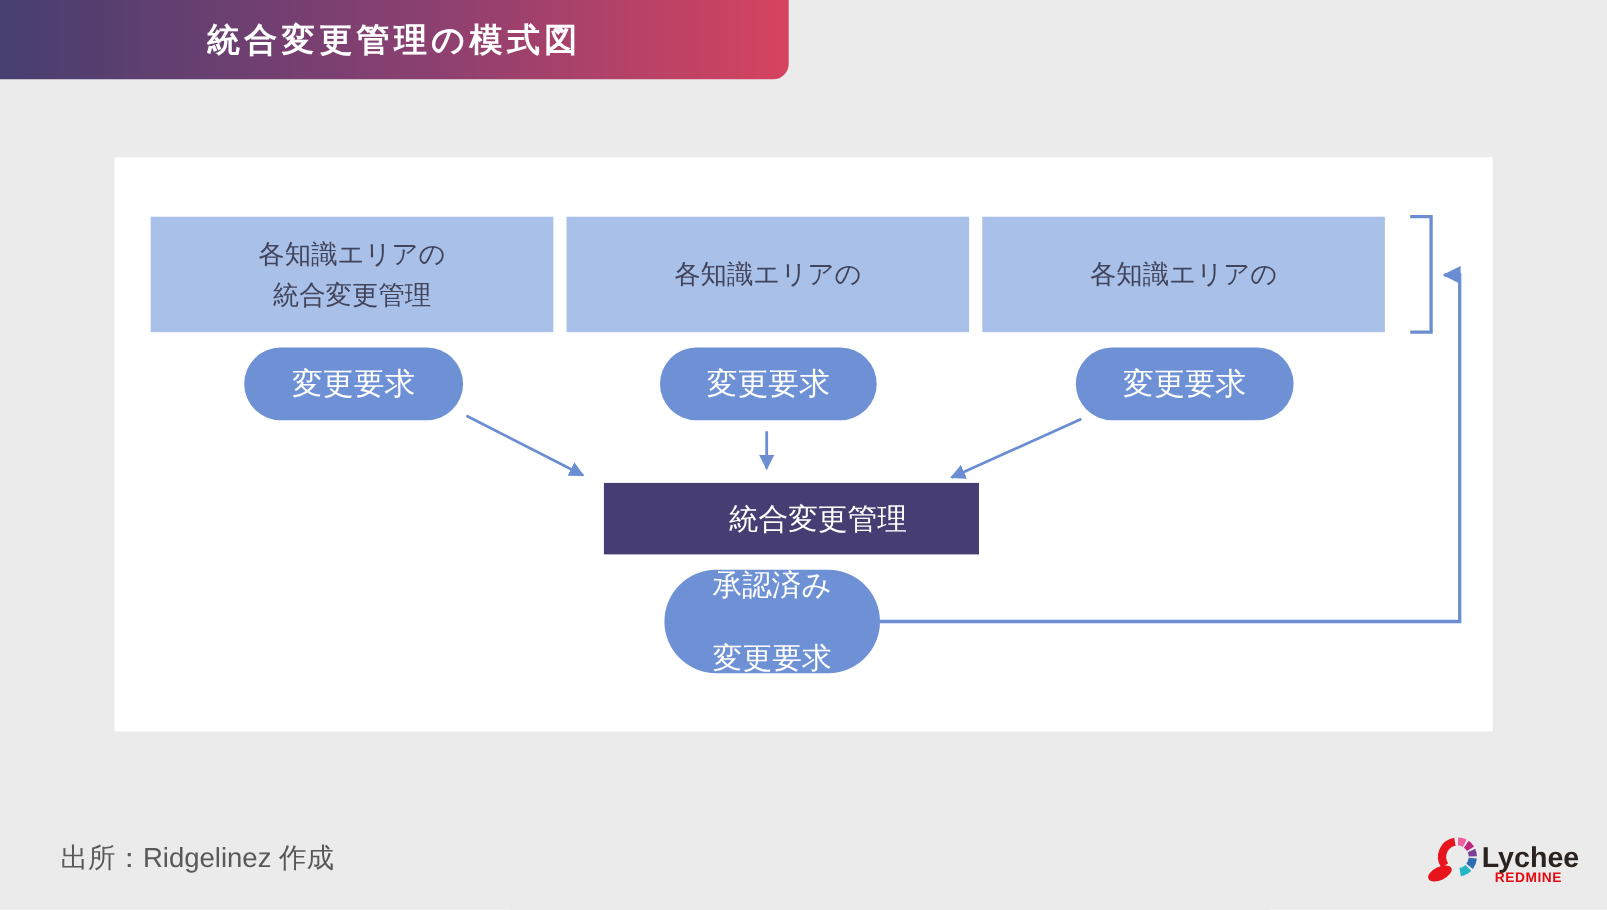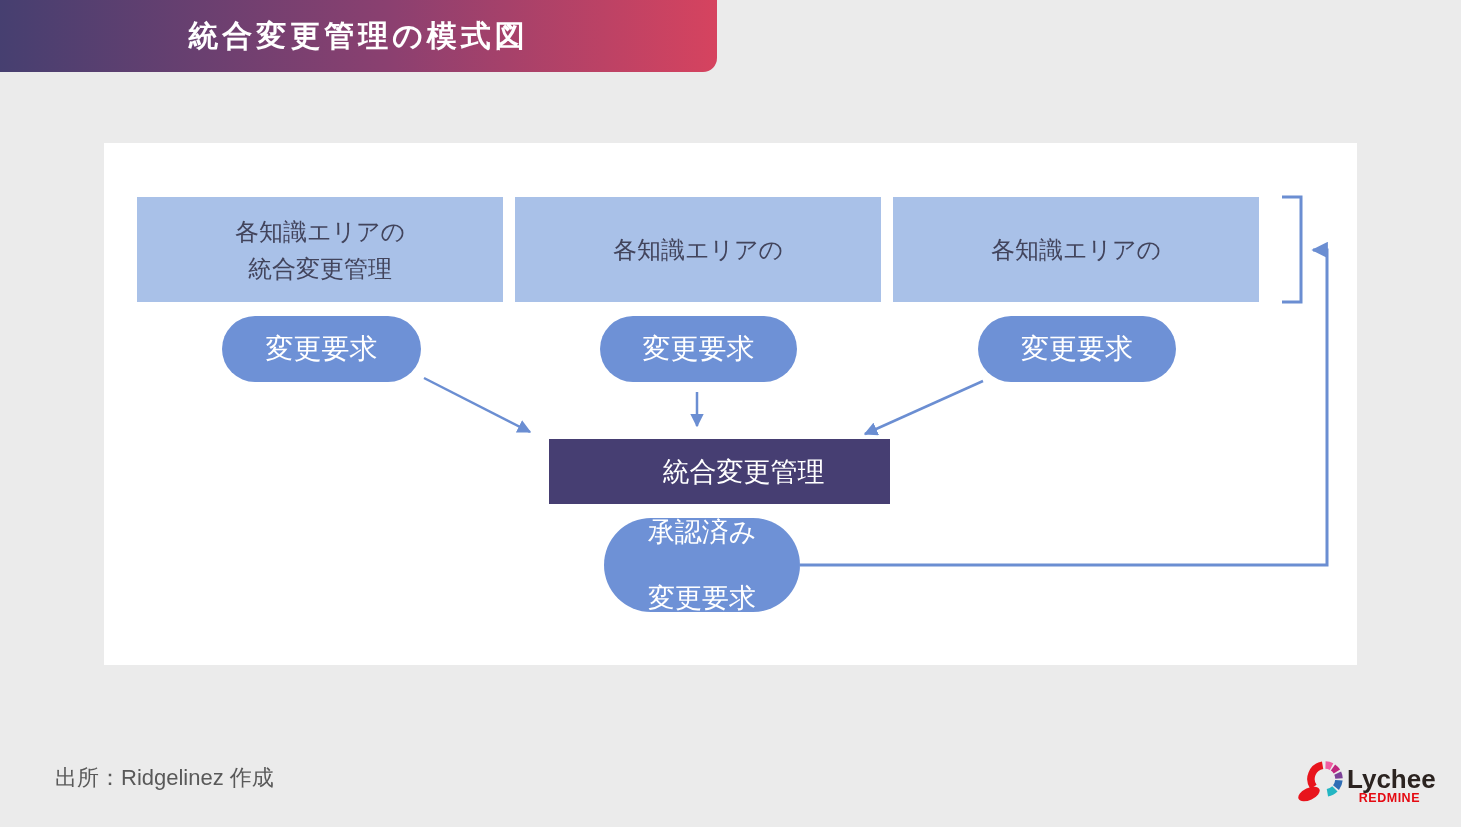--- a/index.html
+++ b/index.html
@@ -40,21 +40,21 @@
   }
   .approved{
     position:absolute;left:500px;top:375px;width:196px;height:94px;background:#6e91d6;
     border-radius:47px;color:#ffffff;font-size:27px;line-height:38px;text-align:center;
     display:flex;flex-direction:column;align-items:center;justify-content:center;
     white-space:nowrap;
     gap:28px;
   }
   .connectors{position:absolute;left:0;top:0;pointer-events:none;}
   .source{
-    position:absolute;left:55px;top:763px;font-size:22px;color:#595959;white-space:nowrap;
+    position:absolute;left:55px;top:763px;font-size:25px;color:#595959;white-space:nowrap;
   }
   .logo{position:absolute;left:1297px;top:757px;width:140px;height:52px;}
 </style>
 </head>
 <body>
 
 <div class="banner">
   <div class="banner-title">統合変更管理の模式図</div>
 </div>
 

